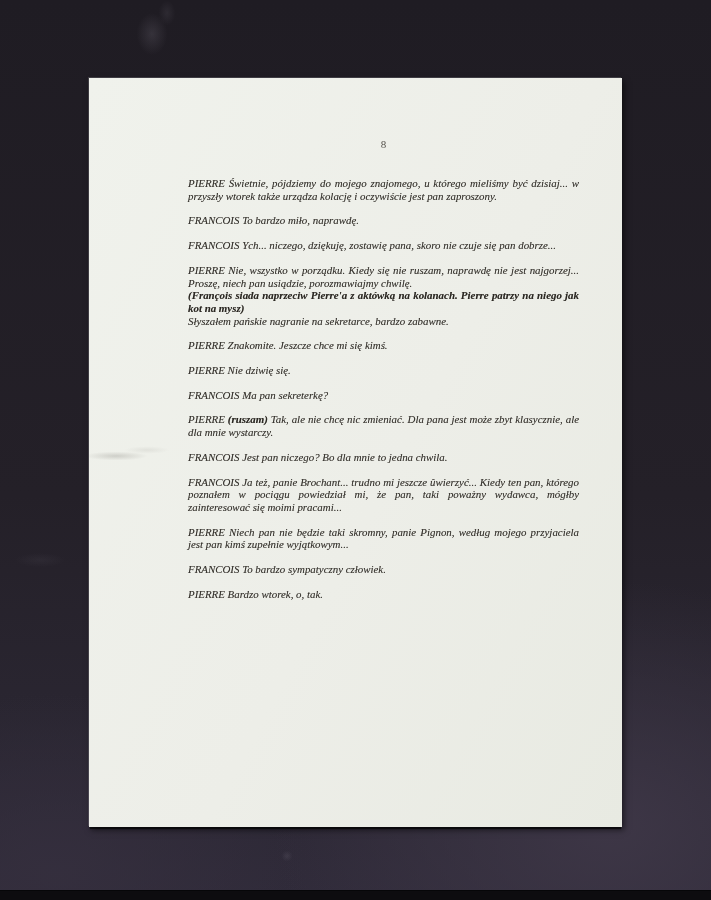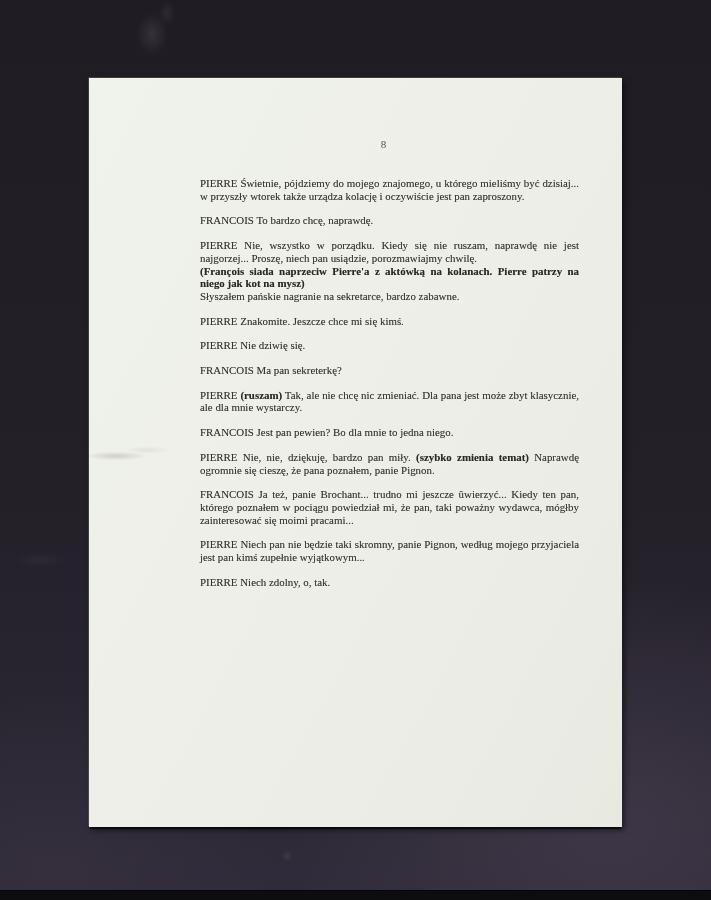--- a/index.html
+++ b/index.html
@@ -48,49 +48,51 @@
     left: 99px; top: 60px;
     width: 391px;
   }
   .page-number {
     text-align: center;
     font-size: 11px;
     color: #54504a;
     margin: 0 0 27px 0;
   }
   .para {
-    margin: 0 0 12px 12px;
+    margin: 0 0 12px 0;
     font-size: 10.9px;
     line-height: 12.7px;
     text-align: justify;
     color: #37342f;
     text-shadow: 0 0 0.4px rgba(62,58,52,0.45);
+    font-style: italic;
   }
   .seg-bold {
     font-weight: 700;
     color: #2b2823;
   }
 </style>
 </head>
 <body>
 
 <div class="backdrop">
   <div class="paper">
     <div class="text-col">
       <div class="page-number">8</div>
       <div id="paragraphs">
           <p class="para"><span class="seg-reg">PIERRE Świetnie, pójdziemy do mojego znajomego, u którego mieliśmy być dzisiaj... w przyszły wtorek także urządza kolację i oczywiście jest pan zaproszony.</span></p>
-          <p class="para"><span class="seg-reg">FRANCOIS To bardzo chcę, naprawdę.</span></p>
+          <p class="para"><span class="seg-reg">FRANCOIS To bardzo miło, naprawdę.</span></p>
+          <p class="para"><span class="seg-reg">FRANCOIS Ych... niczego, dziękuję, zostawię pana, skoro nie czuje się pan dobrze...</span></p>
           <p class="para"><span class="seg-reg">PIERRE Nie, wszystko w porządku. Kiedy się nie ruszam, naprawdę nie jest najgorzej... Proszę, niech pan usiądzie, porozmawiajmy chwilę.</span><br><span class="seg-bold">(François siada naprzeciw Pierre'a z aktówką na kolanach. Pierre patrzy na niego jak kot na mysz)</span><br><span class="seg-reg">Słyszałem pańskie nagranie na sekretarce, bardzo zabawne.</span></p>
           <p class="para"><span class="seg-reg">PIERRE Znakomite. Jeszcze chce mi się kimś.</span></p>
           <p class="para"><span class="seg-reg">PIERRE Nie dziwię się.</span></p>
           <p class="para"><span class="seg-reg">FRANCOIS Ma pan sekreterkę?</span></p>
           <p class="para"><span class="seg-reg">PIERRE </span><span class="seg-bold">(ruszam)</span><span class="seg-reg"> Tak, ale nie chcę nic zmieniać. Dla pana jest może zbyt klasycznie, ale dla mnie wystarczy.</span></p>
-          <p class="para"><span class="seg-reg">FRANCOIS Jest pan pewien? Bo dla mnie to jedna niego.</span></p>
-          <p class="para"><span class="seg-reg">PIERRE Nie, nie, dziękuję, bardzo pan miły. </span><span class="seg-bold">(szybko zmienia temat)</span><span class="seg-reg"> Naprawdę ogromnie się cieszę, że pana poznałem, panie Pignon.</span></p>
+          <p class="para"><span class="seg-reg">FRANCOIS Jest pan niczego? Bo dla mnie to jedna chwila.</span></p>
           <p class="para"><span class="seg-reg">FRANCOIS Ja też, panie Brochant... trudno mi jeszcze ûwierzyć... Kiedy ten pan, którego poznałem w pociągu powiedział mi, że pan, taki poważny wydawca, mógłby zainteresować się moimi pracami...</span></p>
           <p class="para"><span class="seg-reg">PIERRE Niech pan nie będzie taki skromny, panie Pignon, według mojego przyjaciela jest pan kimś zupełnie wyjątkowym...</span></p>
-          <p class="para"><span class="seg-reg">PIERRE Niech zdolny, o, tak.</span></p>
+          <p class="para"><span class="seg-reg">FRANCOIS To bardzo sympatyczny człowiek.</span></p>
+          <p class="para"><span class="seg-reg">PIERRE Bardzo wtorek, o, tak.</span></p>
         </div>
     </div>
   </div>
   <div class="bottom-strip"></div>
 </div>
 
 </body></html>

